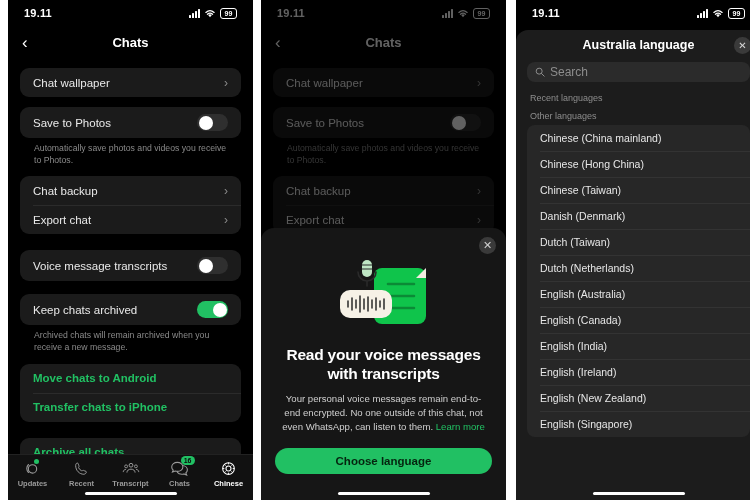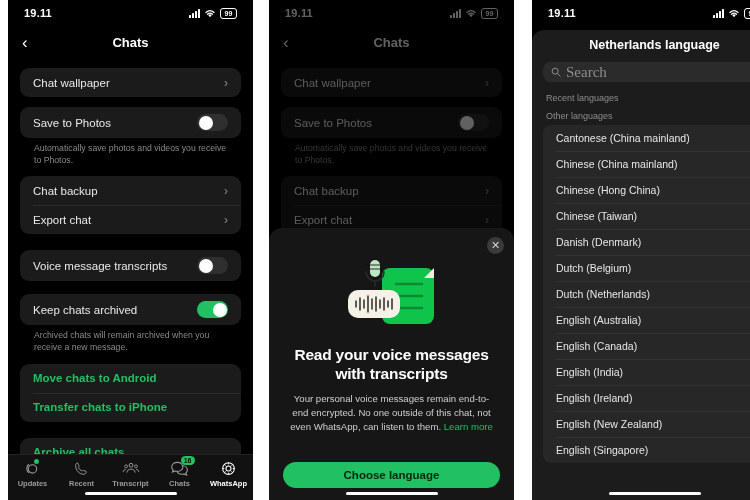--- a/index.html
+++ b/index.html
@@ -1,19 +1,19 @@
 <!DOCTYPE html>
 <html><head>
 <meta charset="utf-8">
 <style>
   * { margin:0; padding:0; box-sizing:border-box; }
   html,body { width:750px; height:500px; background:#ffffff; overflow:hidden; }
   body { font-family:"Liberation Sans", sans-serif; -webkit-font-smoothing:antialiased; }
 
-  .stage { position:relative; width:750px; height:400px; background:#fff; display:flex;gap:8px; }
+  .stage { position:relative; width:750px; height:400px; background:#fff; display:flex; }
 
   .phone {
     position:relative; width:245px; height:500px; background:#000;
     overflow:hidden; flex:0 0 auto;
   }
   .phone.p1 { margin-left:8px; }
   .phone.p2 { margin-left:8px; }
   .phone.p3 { margin-left:10px; border-radius:0; }
   .phone.p3 { box-shadow: -2px 0 0 0 #1b1b1b inset; }
 
@@ -91,41 +91,41 @@
     background:#3a3a3a; color:#d2d2d2; font-size:11px; display:flex;
     align-items:center; justify-content:center; line-height:1;
   }
   .illus { display:flex; justify-content:center; margin:14px 0 4px; }
   .sheet h2 { color:#fff; font-size:15.5px; font-weight:bold; text-align:center;
               line-height:1.22; margin-top:4px; letter-spacing:-.2px; }
   .sheet p { color:#cfcfcf; font-size:9.6px; text-align:center; line-height:1.45;
              margin-top:8px; padding:0 4px; }
   .sheet p a { color:#21c063; text-decoration:none; }
   .cta {
-    margin-top:28px; height:26px; border-radius:14px; background:#21c063; color:#05240f;
+    margin-top:14px; height:26px; border-radius:14px; background:#21c063; color:#05240f;
     font-size:11.5px; font-weight:bold; display:flex; align-items:center; justify-content:center;
   }
 
   
   .lang-sheet {
     position:absolute; left:0; right:0; top:30px; bottom:0; background:#1c1c1c;
     border-radius:12px 12px 0 0; z-index:5; overflow:hidden;
   }
   .lang-head { position:relative; height:30px; display:flex; align-items:center; justify-content:center; }
   .lang-head .t { color:#fff; font-size:12.5px; font-weight:bold; }
   .lang-close {
     position:absolute; right:10px; top:7px; width:17px; height:17px; border-radius:50%;
     background:#3a3a3a; color:#d8d8d8; font-size:10px; display:flex; align-items:center;
     justify-content:center; line-height:1;
   }
   .searchbox {
     margin:2px 11px 0; height:20px; border-radius:8px; background:#2b2b2b;
     display:flex; align-items:center; gap:5px; padding:0 8px;
   }
-  .searchbox .ph { color:#8d8d8d; font-size:15px;font-family:Liberation Serif, serif; }
+  .searchbox .ph { color:#8d8d8d; font-size:12px; }
   .sec-title { color:#8d8d8d; font-size:9px; padding:11px 14px 4px; }
   .lang-group { margin:0 11px; background:#272727; border-radius:8px; overflow:hidden; }
   .lang-row { height:26px; display:flex; align-items:center; padding:0 13px; position:relative; color:#e7e7e7; font-size:10.5px; }
   .lang-row + .lang-row::before { content:""; position:absolute; left:13px; right:0; top:0; height:1px; background:#333; }
 </style>
 </head>
 <body>
 
 <div class="stage">
 
@@ -260,21 +260,21 @@
         <span class="tlabel">Chats</span>
       </div>
       <div class="tab active">
         <span class="ticon">
           <svg width="15" height="15" viewBox="0 0 18 18">
               <circle cx="9" cy="9" r="7" stroke="#fff" stroke-width="1.3" fill="none"></circle>
               <circle cx="9" cy="9" r="3" stroke="#fff" stroke-width="1.3" fill="none"></circle>
               <path d="M9 2v2M9 14v2M2 9h2M14 9h2M4 4l1.5 1.5M12.5 12.5L14 14M14 4l-1.5 1.5M5.5 12.5L4 14" stroke="#fff" stroke-width="1.1"></path>
             </svg>
         </span>
-        <span class="tlabel">WhatsApp</span>
+        <span class="tlabel">Chinese</span>
       </div>
     </div>
     <div class="homebar"></div>
   </div>
 
   <div class="phone p2">
     <div class="statusbar">
       <span>19.11</span>
       <span class="status-right">
         <span class="sig">
@@ -368,42 +368,41 @@
           <path d="M6 8.2 4.2 6.1a2.8 2.8 0 0 1 3.6 0z" fill="#fff"></path>
           <path d="M1.9 3.4a6.4 6.4 0 0 1 8.2 0" stroke="#fff" stroke-width="1.3" fill="none" stroke-linecap="round"></path>
           <path d="M3.4 5.2a4 4 0 0 1 5.2 0" stroke="#fff" stroke-width="1.3" fill="none" stroke-linecap="round"></path>
         </svg>
         <span class="batt">99</span>
       </span>
     </div>
 
     <div class="lang-sheet">
       <div class="lang-head">
-        <span class="t">Netherlands language</span>
+        <span class="t">Australia language</span>
         <span class="lang-close">✕</span>
       </div>
 
       <div class="searchbox">
         <svg width="10" height="10" viewBox="0 0 12 12">
           <circle cx="5" cy="5" r="3.6" stroke="#8d8d8d" stroke-width="1.2" fill="none"></circle>
           <path d="M7.8 7.8 11 11" stroke="#8d8d8d" stroke-width="1.2" stroke-linecap="round"></path>
         </svg>
         <span class="ph">Search</span>
       </div>
 
       <div class="sec-title">Recent languages</div>
       <div class="sec-title" style="padding-top:4px">Other languages</div>
 
       <div class="lang-group">
-        <div class="lang-row">Cantonese (China mainland)</div>
         <div class="lang-row">Chinese (China mainland)</div>
         <div class="lang-row">Chinese (Hong China)</div>
         <div class="lang-row">Chinese (Taiwan)</div>
         <div class="lang-row">Danish (Denmark)</div>
-        <div class="lang-row">Dutch (Belgium)</div>
+        <div class="lang-row">Dutch (Taiwan)</div>
         <div class="lang-row">Dutch (Netherlands)</div>
         <div class="lang-row">English (Australia)</div>
         <div class="lang-row">English (Canada)</div>
         <div class="lang-row">English (India)</div>
         <div class="lang-row">English (Ireland)</div>
         <div class="lang-row">English (New Zealand)</div>
         <div class="lang-row">English (Singapore)</div>
       </div>
     </div>
     <div class="homebar"></div>

